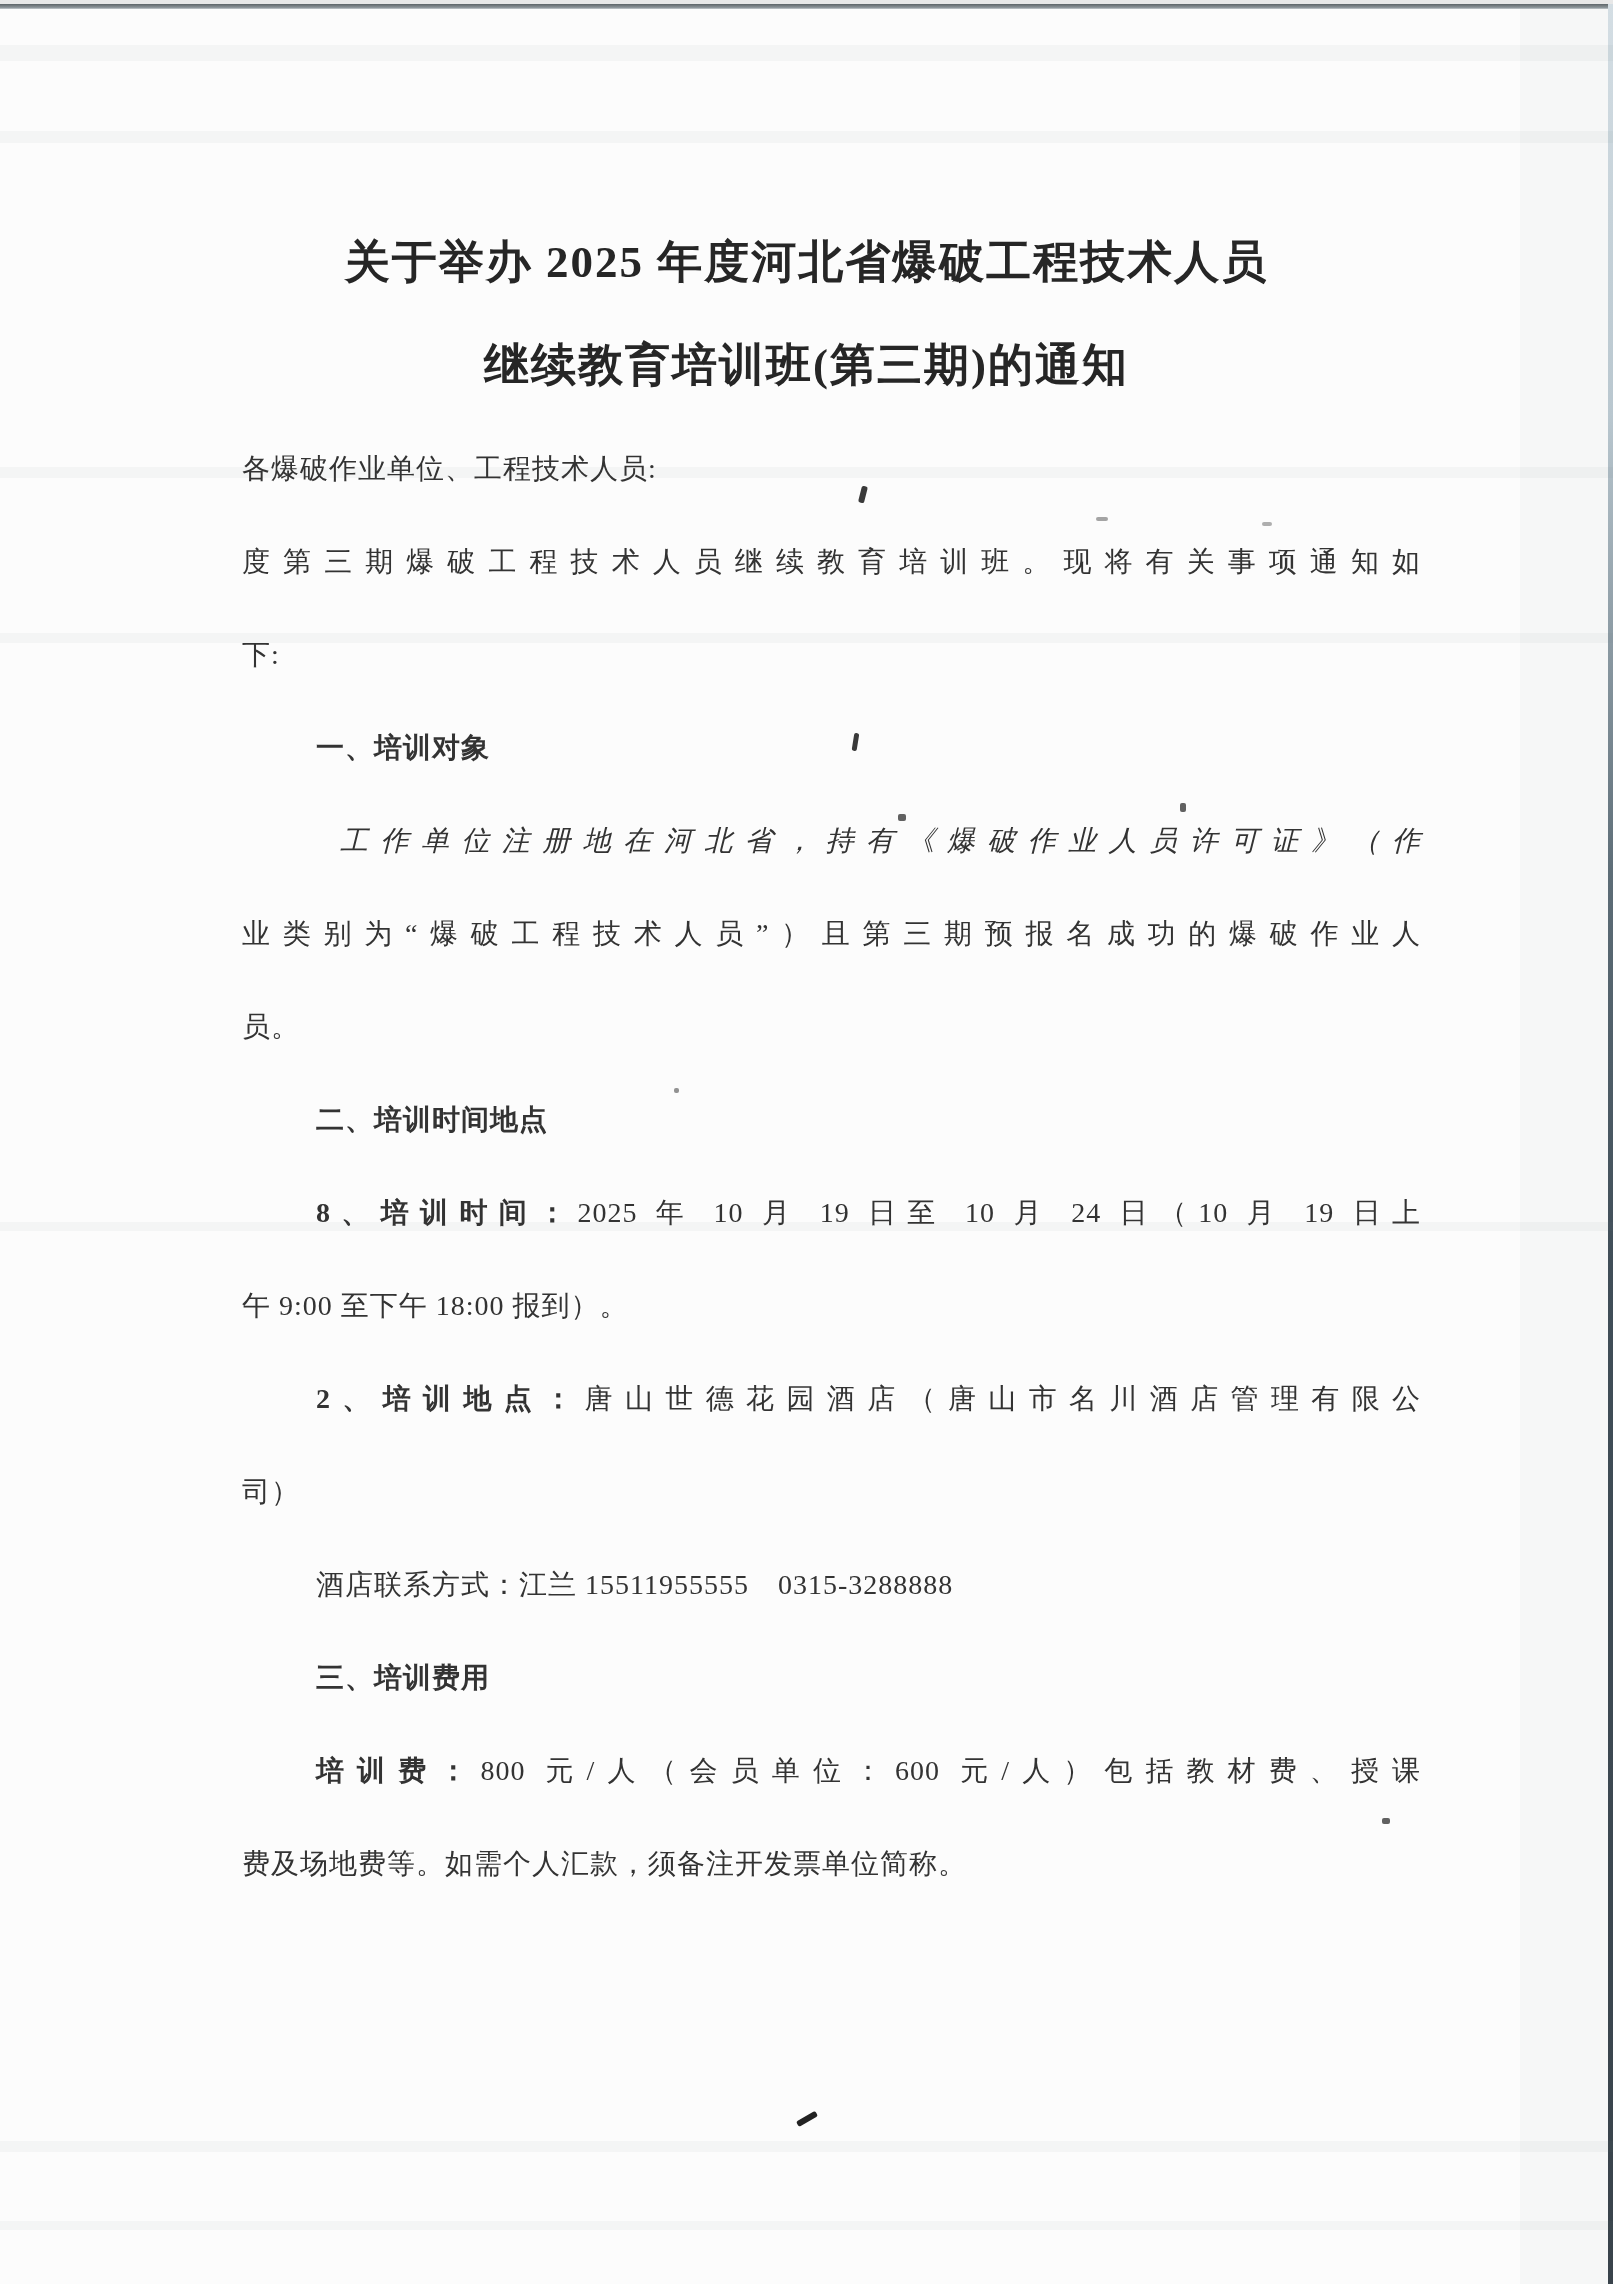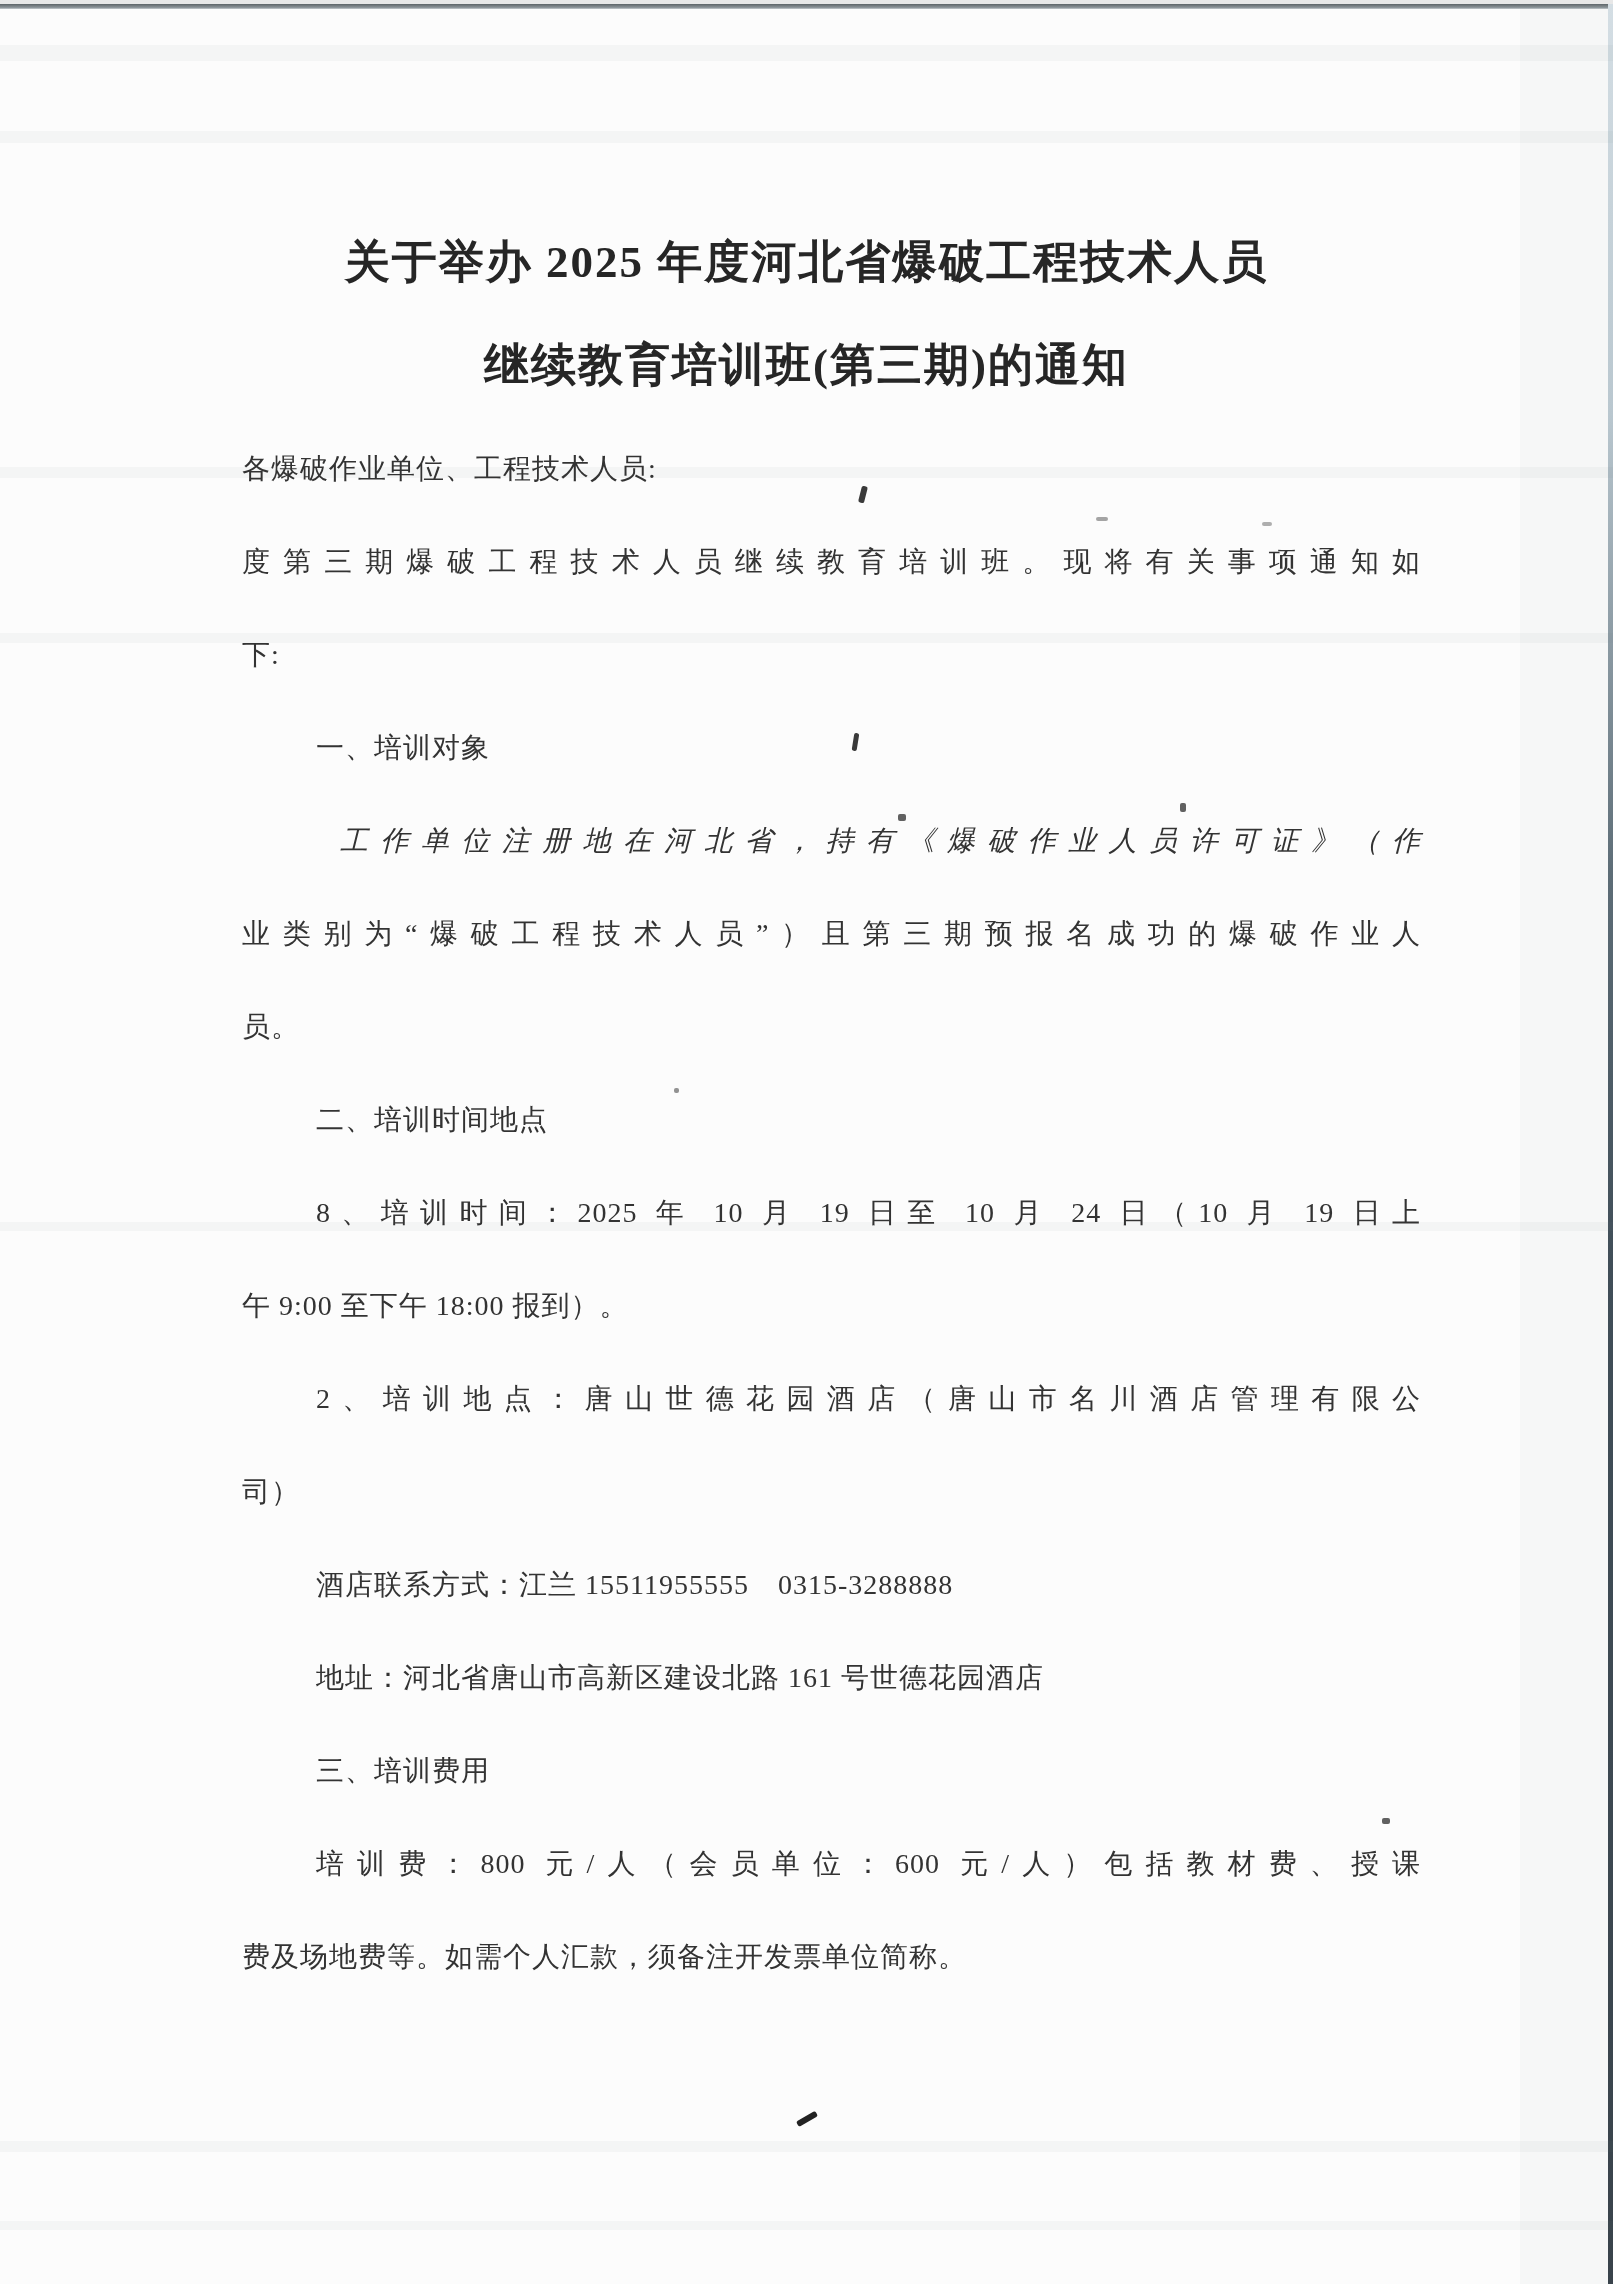--- a/index.html
+++ b/index.html
@@ -29,21 +29,21 @@
     text-align:center;
     font-weight:bold; font-size:45px; line-height:103px;
     letter-spacing:2px; color:#262626;
   }
   
   .body {
     position:absolute; top:418px; left:242px; right:192px;
     font-size:28px; line-height:93px; letter-spacing:1px;
   }
   .line { white-space:nowrap; }
-  .b    { font-weight:normal; }
+  .b    { font-weight:bold; }
   .ind  { padding-left:74px; }
   .ind2 { padding-left:98px;font-style:italic; }
   .fill { text-align:justify; text-align-last:justify; }
 </style>
 </head>
 <body>
 
 <div class="page">
 
   <div class="edge-top"></div>
@@ -81,20 +81,19 @@
     <div class="line ind"><span class="b">一、培训对象</span><span></span></div>
     <div class="line ind2 fill"><span class="b"></span><span>工作单位注册地在河北省，持有《爆破作业人员许可证》（作</span></div>
     <div class="line fill"><span class="b"></span><span>业类别为“爆破工程技术人员”）且第三期预报名成功的爆破作业人</span></div>
     <div class="line"><span class="b"></span><span>员。</span></div>
     <div class="line ind"><span class="b">二、培训时间地点</span><span></span></div>
     <div class="line ind fill"><span class="b">8、培训时间：</span><span>2025 年 10 月 19 日至 10 月 24 日（10 月 19 日上</span></div>
     <div class="line"><span class="b"></span><span>午 9:00 至下午 18:00 报到）。</span></div>
     <div class="line ind fill"><span class="b">2、培训地点：</span><span>唐山世德花园酒店（唐山市名川酒店管理有限公</span></div>
     <div class="line"><span class="b"></span><span>司）</span></div>
     <div class="line ind"><span class="b"></span><span>酒店联系方式：江兰 15511955555　0315-3288888</span></div>
-    <div class="line ind"><span class="b"></span><span>地址：河北省唐山市高新区建设北路 161 号世德花园酒店</span></div>
     <div class="line ind"><span class="b">三、培训费用</span><span></span></div>
     <div class="line ind fill"><span class="b">培训费：</span><span>800 元/人（会员单位：600 元/人）包括教材费、授课</span></div>
     <div class="line"><span class="b"></span><span>费及场地费等。如需个人汇款，须备注开发票单位简称。</span></div>
   </div>
 
 </div>
 
 
 </body></html>

